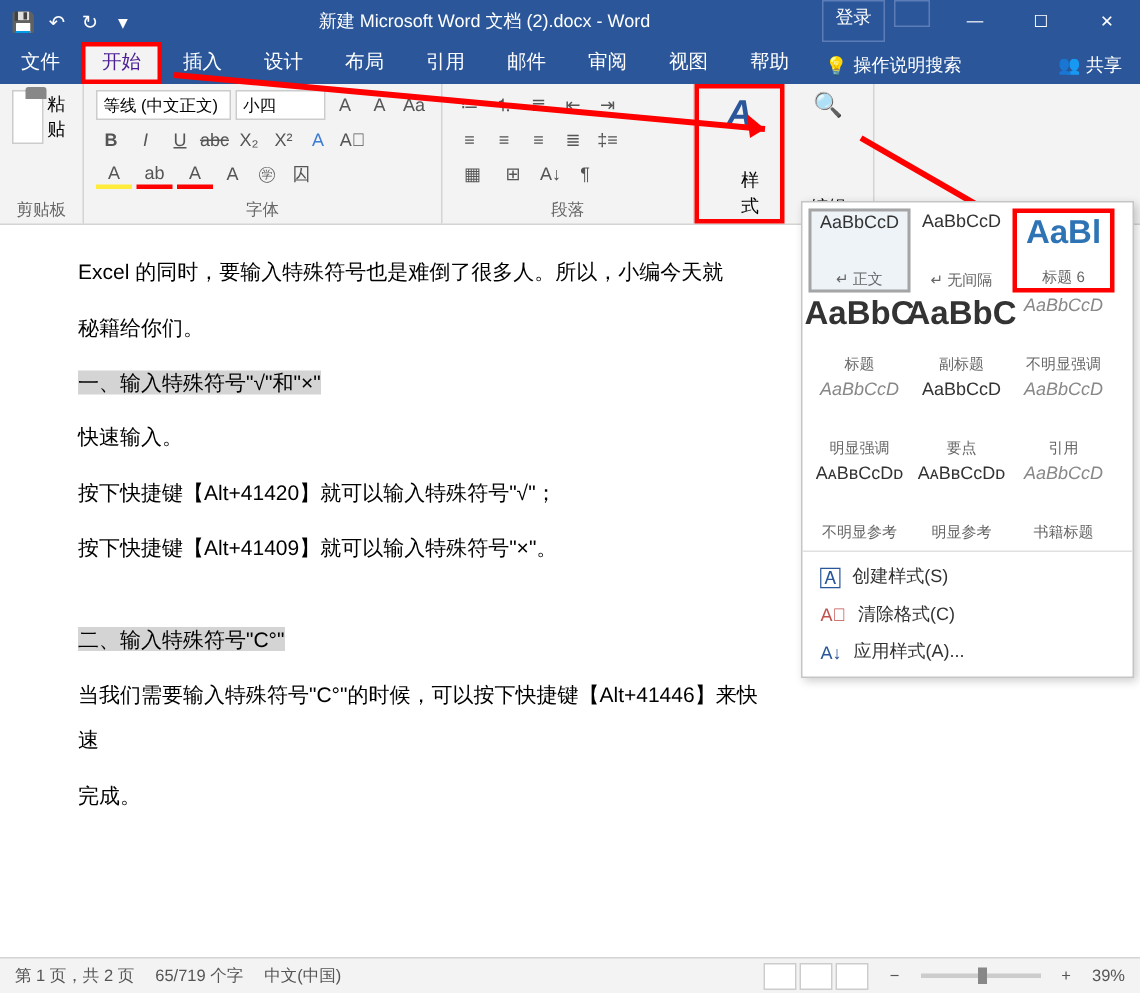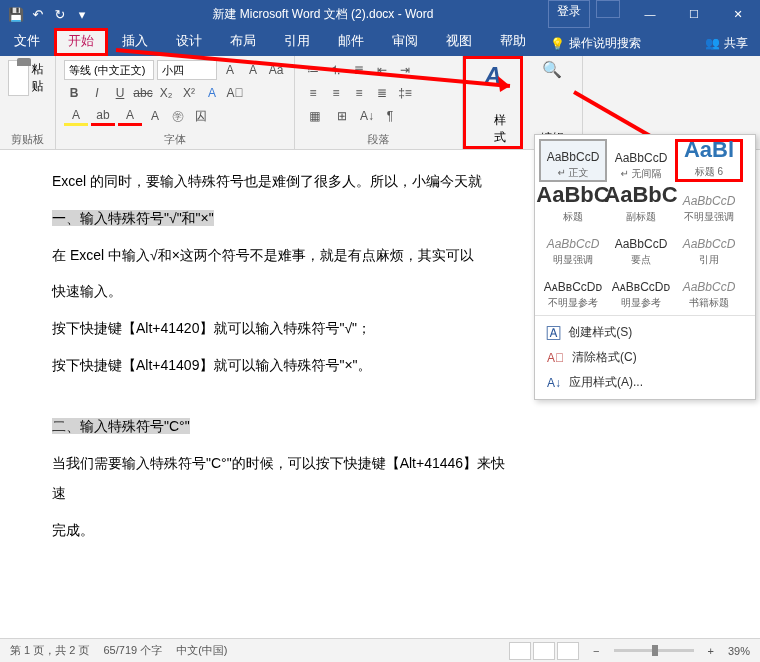--- a/index.html
+++ b/index.html
@@ -7,21 +7,21 @@
 .titlebar{height:28px;background:#2b579a;color:#fff;display:flex;align-items:center;}
 .qat{display:flex;align-items:center;gap:2px;padding:0 6px;}
 .qat-btn{width:20px;height:20px;display:flex;align-items:center;justify-content:center;color:#fff;font-size:13px;}
 .title-text{flex:1;text-align:center;font-size:12px;}
 .win-controls{display:flex;gap:0;}
 .win-btn{width:44px;height:28px;display:flex;align-items:center;justify-content:center;color:#fff;font-size:11px;}
 .login-btn{border:1px solid #5c7db8;padding:2px 8px;font-size:12px;margin-right:6px;}
 .topbox{border:1px solid #5c7db8;width:24px;height:18px;margin-right:8px;}
 .tabbar{height:28px;background:#2b579a;display:flex;align-items:flex-end;color:#fff;}
 .tab{padding:4px 14px 6px;font-size:13px;color:#fff;cursor:pointer;font-family:Liberation Serif, serif;}
-.tab.active{background:#f3f3f3;color:#be185d;}
+.tab.active{background:#f3f3f3;color:#4c1d95;}
 .tab.hl{border:3px solid red;padding:1px 11px 3px;}
 .share-btn{margin-left:auto;padding:4px 12px;font-size:12px;}
 .tell-me{display:flex;align-items:center;gap:4px;padding:4px 10px;font-size:12px;}
 .ribbon{height:94px;background:#f3f3f3;border-bottom:1px solid #d4d4d4;display:flex;position:relative;}
 .group{border-right:1px solid #d4d4d4;padding:4px 8px 2px;display:flex;flex-direction:column;justify-content:space-between;}
 .group-label{text-align:center;font-size:11px;color:#666;padding-top:2px;}
 .clipboard-group{width:56px;}
 .paste-btn{display:flex;align-items:center;gap:2px;}
 .paste-icon{width:32px;height:36px;background:#fff;border:1px solid #ccc;position:relative;}
 .paste-icon:before{content:"";position:absolute;top:-3px;left:8px;width:14px;height:8px;background:#888;border-radius:2px 2px 0 0;}
@@ -31,21 +31,21 @@
 .font-name{width:90px;}
 .font-size{width:60px;}
 .ribbon-btn{width:20px;height:20px;display:flex;align-items:center;justify-content:center;color:#555;font-size:12px;background:#f3f3f3;}
 .ribbon-btn.w{width:24px;}
 .para-group{flex:0 0 168px;}
 .styles-group{width:60px;align-items:center;border:3px solid red;padding:1px 5px 0px;}
 .styles-icon{width:32px;height:32px;display:flex;align-items:center;justify-content:center;font-size:24px;color:#2b579a;font-weight:bold;font-style:italic;}
 .edit-group{width:60px;align-items:center;}
 .gallery{position:absolute;right:4px;top:134px;background:#fff;border:1px solid #c5c5c5;box-shadow:2px 2px 6px rgba(0,0,0,0.2);width:222px;z-index:5;}
 .gallery-grid{display:flex;flex-wrap:wrap;padding:4px;}
-.style-item{width:68px;height:43px;border:1px solid transparent;display:flex;flex-direction:column;align-items:center;justify-content:flex-end;gap:2px;cursor:pointer;}
+.style-item{width:68px;height:56px;border:1px solid transparent;display:flex;flex-direction:column;align-items:center;justify-content:space-between;gap:2px;cursor:pointer;}
 .style-item.sel{border:2px solid #a5a5a5;background:#eef3f8;}
 .style-item.hl{border:3px solid red;}
 .style-preview{font-size:12px;color:#333;}
 .style-preview.big{font-size:22px;font-weight:bold;}
 .style-preview.blue{color:#2e74b5;}
 .style-preview.italic{font-style:italic;color:#888;}
 .style-preview.sc{font-variant:small-caps;}
 .style-name{font-size:10px;color:#666;}
 .gallery-menu{border-top:1px solid #e0e0e0;padding:4px 0;}
 .gallery-menu-item{display:flex;align-items:center;gap:8px;padding:4px 12px;font-size:12px;color:#333;cursor:pointer;}
@@ -258,22 +258,22 @@
       </div>
     <div class="gallery-menu-item">
         <span style="color:#2b579a;">A↓</span>
         <span>应用样式(A)...</span>
       </div>
   </div>
 </div>
 
 <div class="doc">
   <p>Excel 的同时，要输入特殊符号也是难倒了很多人。所以，小编今天就</p>
+  <p>秘籍给你们。</p>
   <p><span class="heading-sel">一、输入特殊符号"√"和"×"</span></p>
-  <p>在 Excel 中输入√和×这两个符号不是难事，就是有点麻烦，其实可以</p>
   <p>快速输入。</p>
   <p>按下快捷键【Alt+41420】就可以输入特殊符号"√"；</p>
   <p>按下快捷键【Alt+41409】就可以输入特殊符号"×"。</p>
   <p style="height:18px;"></p>
   <p><span class="heading-sel">二、输入特殊符号"C°"</span></p>
   <p>当我们需要输入特殊符号"C°"的时候，可以按下快捷键【Alt+41446】来快速</p>
   <p>完成。</p>
 </div>
 
 <div class="statusbar">

